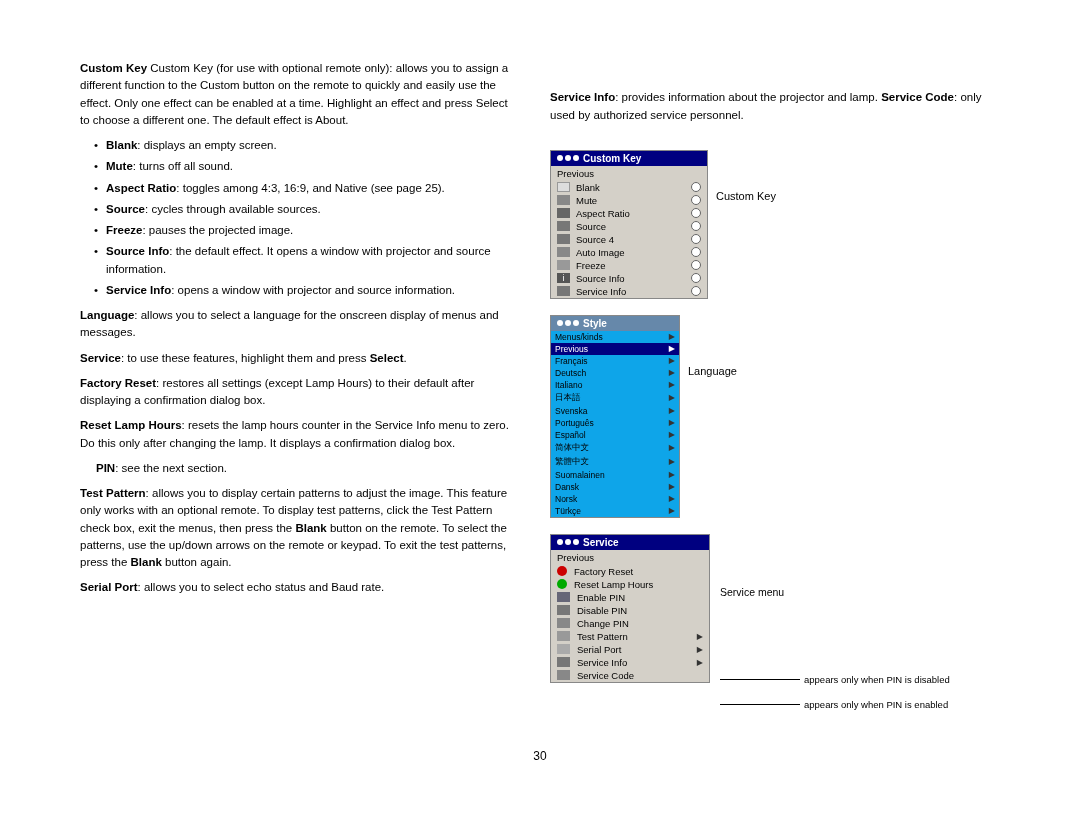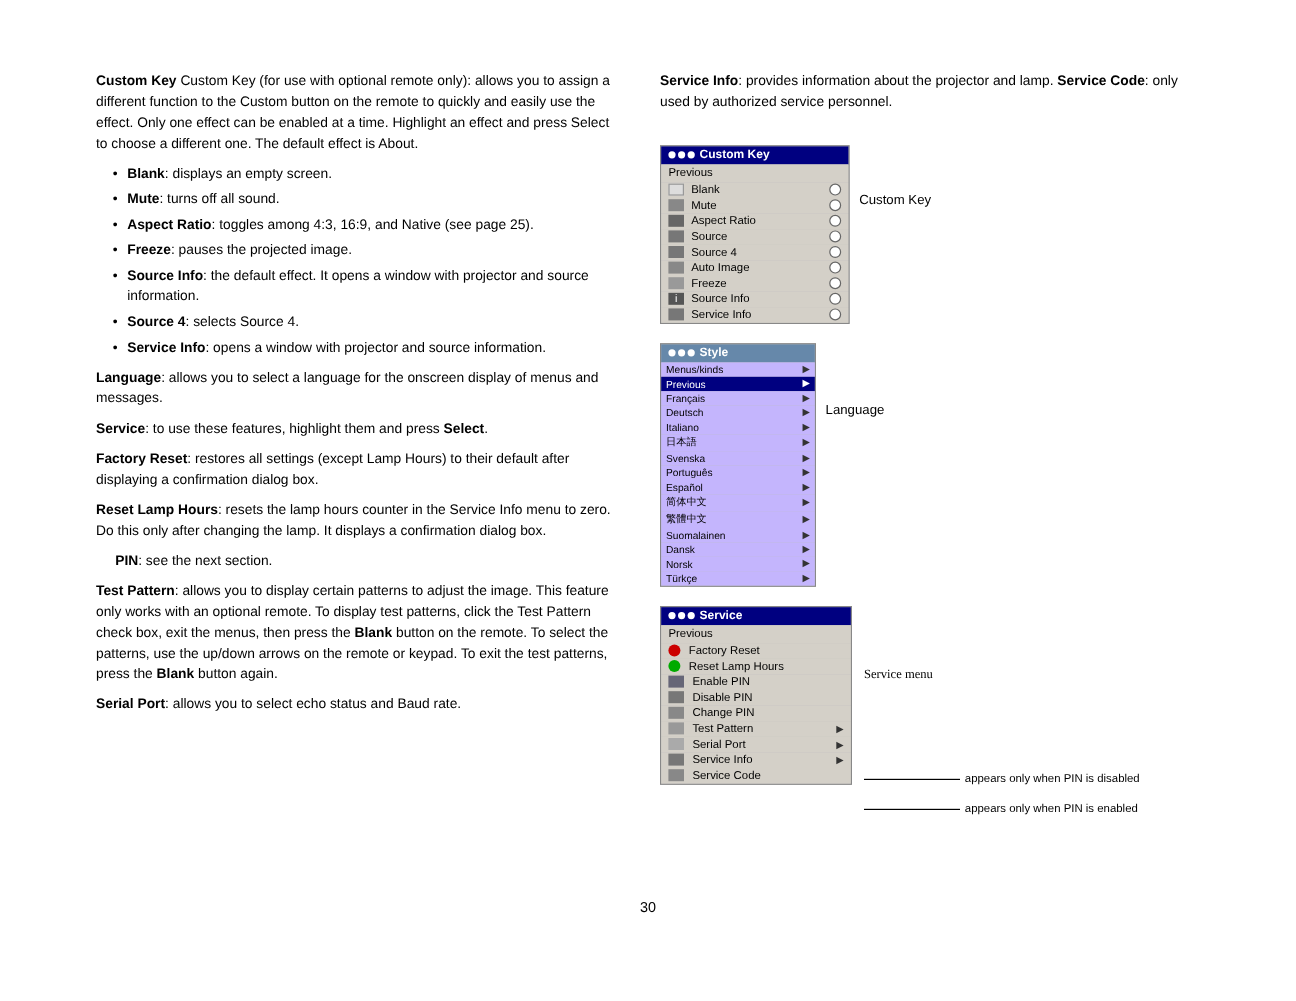--- a/index.html
+++ b/index.html
@@ -34,20 +34,21 @@
       font-size: 11.5px;
       line-height: 1.5;
     }
 
     .right-column {
       flex: 1;
       display: flex;
       flex-direction: column;
       gap: 16px;
       padding-top: 0px;
+      justify-content: center;
     }
 
     .left-column p {
       margin-bottom: 8px;
       line-height: 1.5;
     }
 
     .left-column .bullet-list {
       margin: 6px 0 8px 16px;
       list-style: none;
@@ -147,21 +148,21 @@
       font-size: 11px;
       padding-top: 40px;
       white-space: nowrap;
     }
 
     
     .lang-menu-item {
       display: flex;
       align-items: center;
       padding: 1px 4px;
-      background: #c4b5fd;
+      background: #0ea5e9;
       font-size: 8.5px;
       gap: 2px;
       color: #000;
     }
 
     .page-number-area {
       text-align: center;
       padding-top: 10px;
       font-size: 12px;
     }
@@ -206,23 +207,23 @@
     <div class="left-column">
       <p>
         <span class="bold">Custom Key</span>
         <span>Custom Key (for use with optional remote only): allows you to assign a different function to the Custom button on the remote to quickly and easily use the effect. Only one effect can be enabled at a time. Highlight an effect and press Select to choose a different one. The default effect is About.</span>
       </p>
 
       <ul class="bullet-list">
         <li><span class="bold">Blank</span>: displays an empty screen.</li>
         <li><span class="bold">Mute</span>: turns off all sound.</li>
         <li><span class="bold">Aspect Ratio</span>: toggles among 4:3, 16:9, and Native (see page 25).</li>
+        <li><span class="bold">Source</span>: cycles through available sources.</li>
         <li><span class="bold">Freeze</span>: pauses the projected image.</li>
         <li><span class="bold">Source Info</span>: the default effect. It opens a window with projector and source information.</li>
-        <li><span class="bold">Source 4</span>: selects Source 4.</li>
         <li><span class="bold">Service Info</span>: opens a window with projector and source information.</li>
       </ul>
 
       <p>
         <span class="bold">Language</span>: allows you to select a language for the onscreen display of menus and messages.
       </p>
 
       <p style="margin-top:6px;">
         <span class="bold">Service</span>: to use these features, highlight them and press <span class="bold">Select</span>.
       </p>
@@ -438,21 +439,21 @@
             <span class="menu-item-label">Service Info</span>
             <span class="menu-item-arrow">▶</span>
           </div>
           <div class="menu-item">
             <span class="icon-box" style="background:#888;margin-right:3px;"></span>
             <span class="menu-item-label">Service Code</span>
           </div>
         </div>
 
         <div style="display:flex;flex-direction:column;padding-top:52px;gap:0px;">
-          <div style="display:flex;align-items:center;gap:4px;margin-bottom:44px;font-family:Liberation Serif, serif;">
+          <div style="display:flex;align-items:center;gap:4px;margin-bottom:44px;">
             <span style="font-size:10.5px;white-space:nowrap;">Service menu</span>
           </div>
           <div style="display:flex;align-items:center;gap:4px;margin-bottom:14px;margin-top:32px;">
             <div style="width:80px;height:1px;background:#000;"></div>
             <span style="font-size:9.5px;white-space:nowrap;">appears only when PIN is disabled</span>
           </div>
           <div style="display:flex;align-items:center;gap:4px;">
             <div style="width:80px;height:1px;background:#000;"></div>
             <span style="font-size:9.5px;white-space:nowrap;">appears only when PIN is enabled</span>
           </div>

